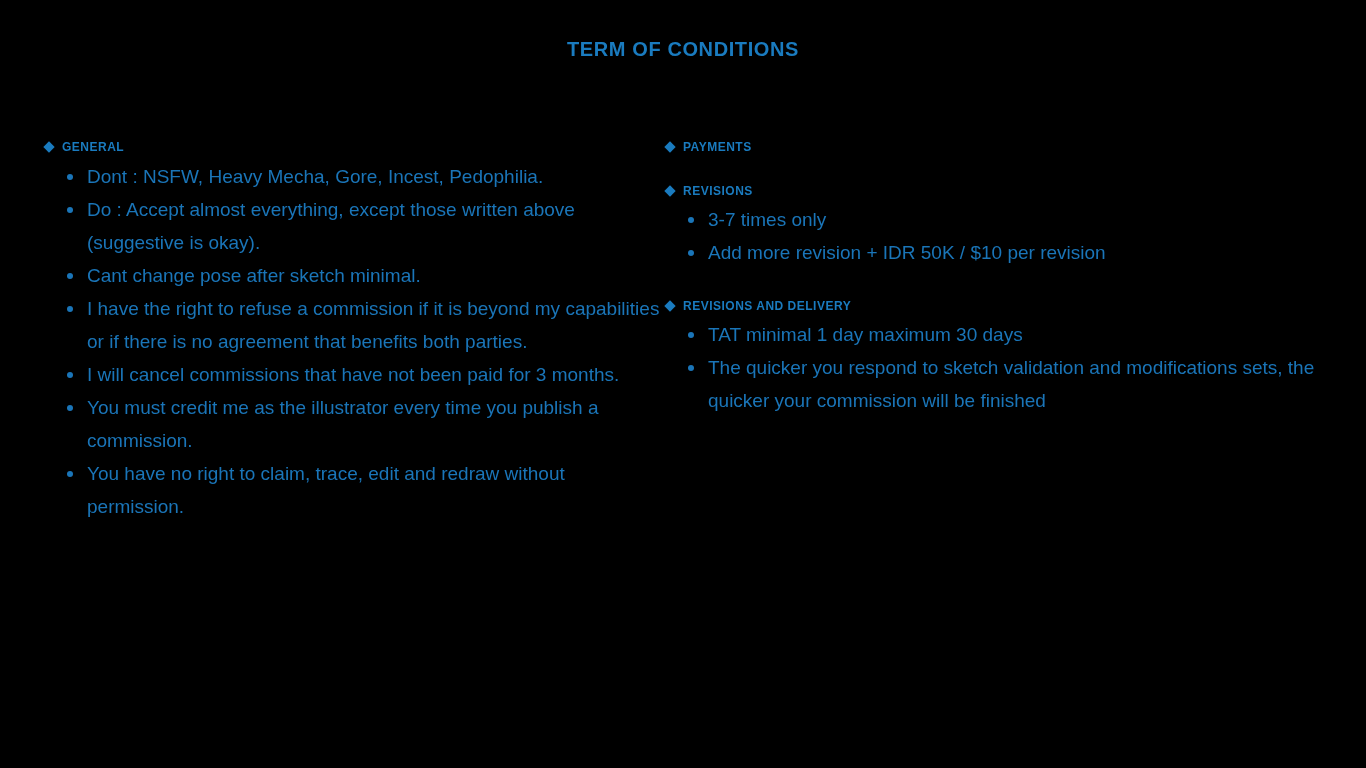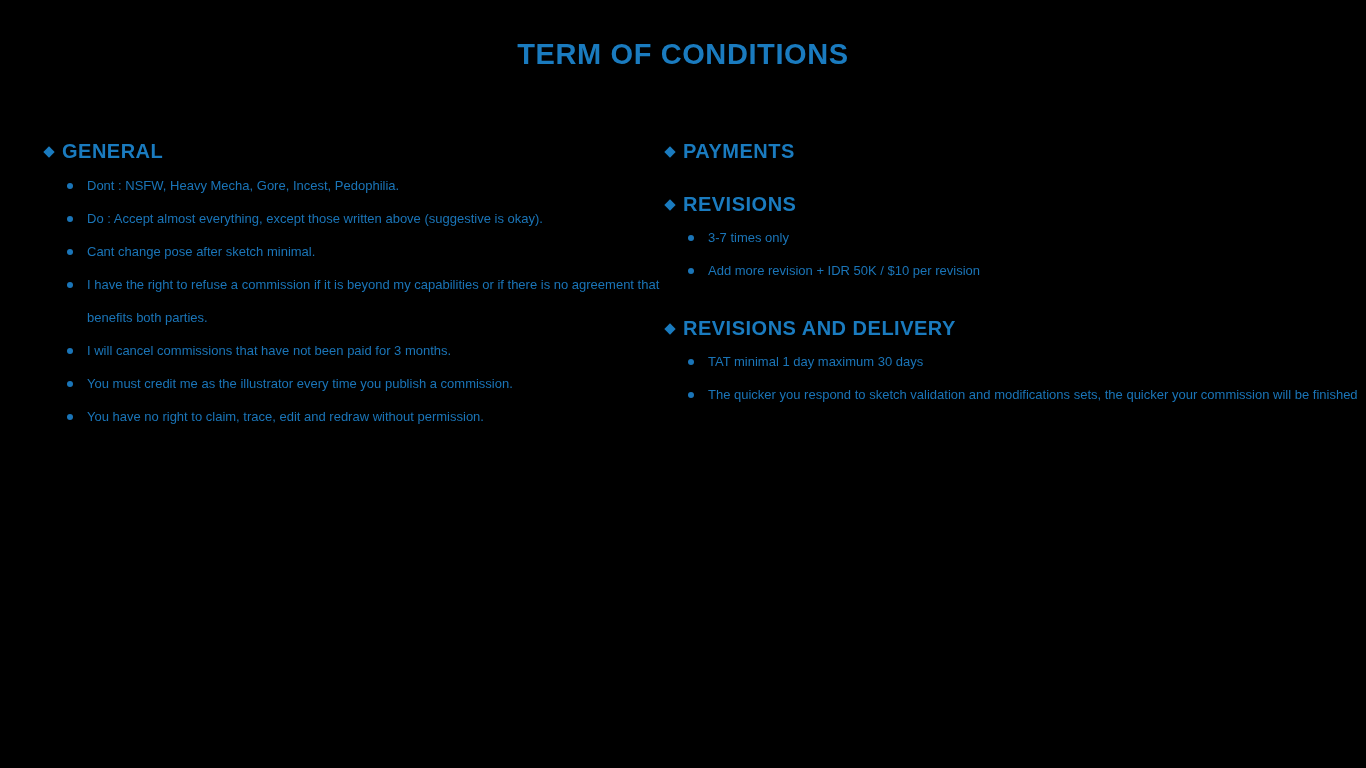--- a/index.html
+++ b/index.html
@@ -20,21 +20,21 @@
     width: 1366px;
     height: 768px;
     background: #000000;
   }
   .doc-title {
     position: absolute;
     top: 38px;
     left: 0;
     width: 100%;
     text-align: center;
-    font-size: 29px;
+    font-size: 20px;
     font-weight: bold;
     letter-spacing: 0.6px;
     color: #1a7bbf;
   }
   .columns {
     position: absolute;
     top: 140px;
     left: 0;
     width: 100%;
     display: flex;
@@ -46,21 +46,21 @@
   }
   .col-right {
     width: 700px;
     padding-left: 0px;
   }
   .section { margin-bottom: 22px; }
   .section:last-child { margin-bottom: 0; }
   .sec-head {
     display: flex;
     align-items: center;
-    font-size: 20px;
+    font-size: 12px;
     font-weight: bold;
     letter-spacing: 0.5px;
     color: #1a7bbf;
     margin-bottom: 6px;
   }
   .diamond {
     display: inline-block;
     width: 8px;
     height: 8px;
     background: #1a7bbf;
@@ -68,21 +68,21 @@
     margin-right: 9px;
     flex: 0 0 auto;
   }
   ul.items {
     list-style: none;
     margin: 0;
     padding: 0 0 0 18px;
   }
   ul.items li {
     position: relative;
-    font-size: 13px;
+    font-size: 19px;
     line-height: 33px;
     color: #1a75b8;
     padding-left: 24px;
     margin: 0;
   }
   ul.items li::before {
     content: "";
     position: absolute;
     left: 4px;
     top: 14px;

